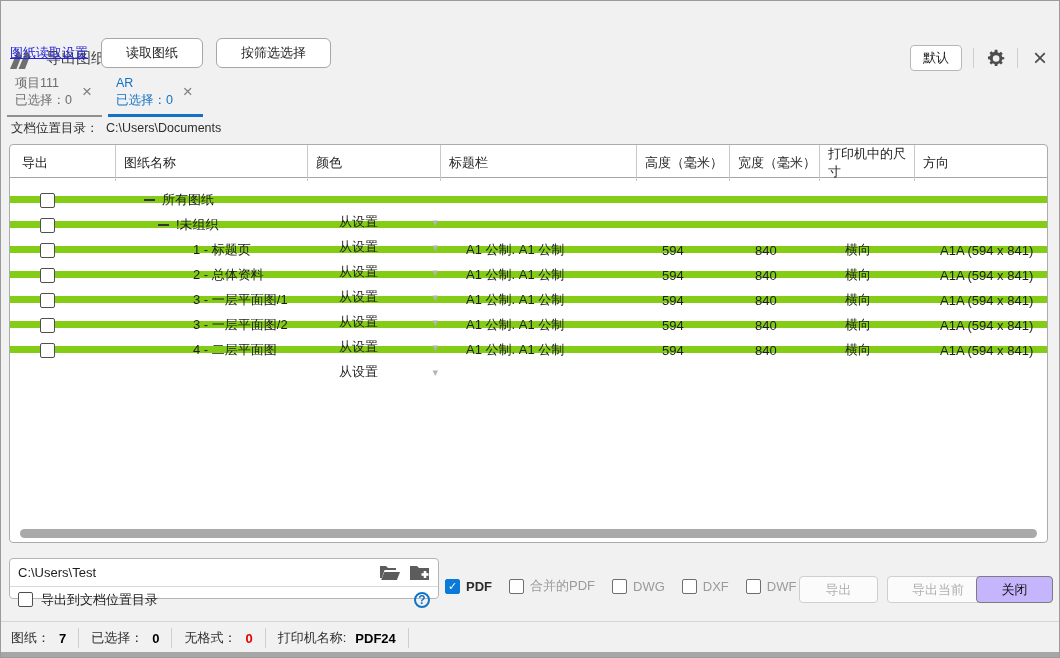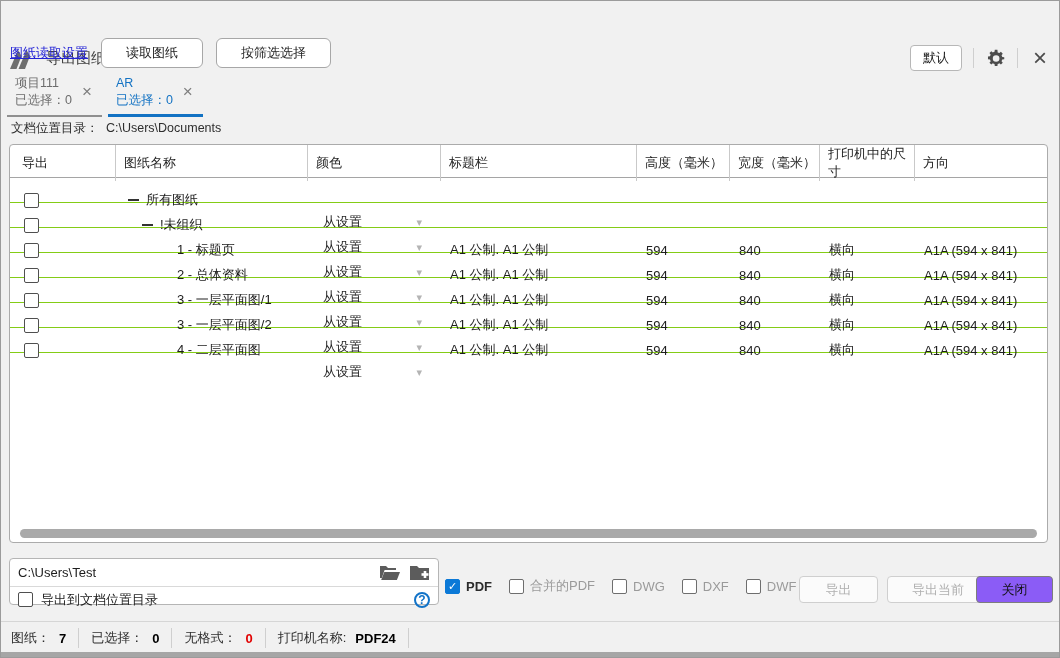--- a/index.html
+++ b/index.html
@@ -40,52 +40,52 @@
   .doc-loc .path{margin-left:4px;}
 
   
   .tablebox{position:absolute;left:8px;top:143px;width:1039px;height:399px;background:#fff;
             border:1px solid #ababab;border-radius:4px;overflow:hidden;}
   .grid-row{display:grid;grid-template-columns:105px 192px 133px 196px 93px 90px 95px 1fr;}
   .thead{height:33px;border-bottom:1px solid #a5a5a5;align-items:stretch;font-size:13px;color:#1f1f1f;}
   .th{display:flex;align-items:center;padding-left:8px;}
   .th:first-child{padding-left:12px;}
   .th + .th{border-left:1px solid #c9c9c9;}
-  .trow{height:25px;border-bottom:1px solid #84cc16;font-size:13px;align-items:center;}
+  .trow{height:25px;border-bottom:7px solid #84cc16;font-size:13px;align-items:center;padding-left:16px;}
   .cell{display:flex;align-items:center;overflow:hidden;white-space:nowrap;}
   .cb-cell{padding-left:14px;}
   .checkbox{width:15px;height:15px;border:1px solid #4f4f4f;border-radius:2px;background:#fff;flex:none;}
   .name-cell{color:#1c1c1c;}
   .minus{display:inline-block;width:11px;height:2px;background:#333;margin-right:7px;flex:none;}
   .color-cell{justify-content:space-between;padding:0 18px 0 16px;margin-top:44px;}
   .dd-arrow{color:#b4b4b4;font-size:11px;}
   .pad-cell{padding-left:10px;}
   .hscroll{position:absolute;left:10px;right:10px;bottom:4px;height:9px;}
   .hscroll .thumb{height:9px;width:100%;background:#a9a9a9;border-radius:5px;}
 
   
-  .pathbox{position:absolute;left:8px;top:557px;width:430px;height:47px;background:#fff;
+  .pathbox{position:absolute;left:8px;top:557px;width:430px;height:41px;background:#fff;
            border:1px solid #b5b5b5;border-radius:4px;}
   .path-row{height:28px;border-bottom:1px solid #d9d9d9;display:flex;align-items:center;padding:0 8px;font-size:13px;gap:9px;}
   .path-text{flex:1;}
   .opt-row{height:25px;display:flex;align-items:center;padding:0 8px;gap:8px;font-size:13px;}
   .help{margin-left:auto;width:16px;height:16px;border:2px solid #1273c8;border-radius:50%;
         display:flex;align-items:center;justify-content:center;color:#1273c8;font-weight:bold;font-size:12px;}
 
   .formats{position:absolute;left:444px;top:571px;height:28px;display:flex;align-items:center;gap:17px;}
   .fmt{display:flex;align-items:center;gap:6px;font-size:13px;}
   .fmt .box{width:15px;height:15px;border:1px solid #6e6e6e;border-radius:2px;background:#fff;flex:none;
             display:flex;align-items:center;justify-content:center;}
   .fmt.checked .box{background:#0b79d7;border-color:#0b79d7;color:#fff;font-size:11px;font-weight:bold;}
   .fmt .lbl{color:#9a9a9a;}
   .fmt.checked .lbl{color:#2b2b2b;font-weight:bold;}
 
   .action-btn{position:absolute;top:575px;height:27px;border-radius:4px;font-size:13px;font-family:inherit;}
   .disabled-btn{color:#b0b0b0;background:#fbfbfb;border:1px solid #cfcfcf;}
-  .primary-btn{color:#111;background:#8b5cf6;border:1px solid #7d7d7d;}
+  .primary-btn{color:#111;background:#c4b5fd;border:1px solid #7d7d7d;}
   #btn-export{left:798px;width:79px;}
   #btn-export-current{left:886px;width:102px;}
   #btn-close{left:975px;width:77px;}
 
   
   .statusbar{position:absolute;left:0;right:0;top:620px;height:33px;border-top:1px solid #d6d6d6;
              display:flex;align-items:center;padding:0 10px;gap:12px;font-size:13px;}
   .status-item{display:flex;align-items:center;}
   .status-item .lab{color:#2e2e2e;}
   .status-item .val{font-weight:bold;margin-left:9px;}

